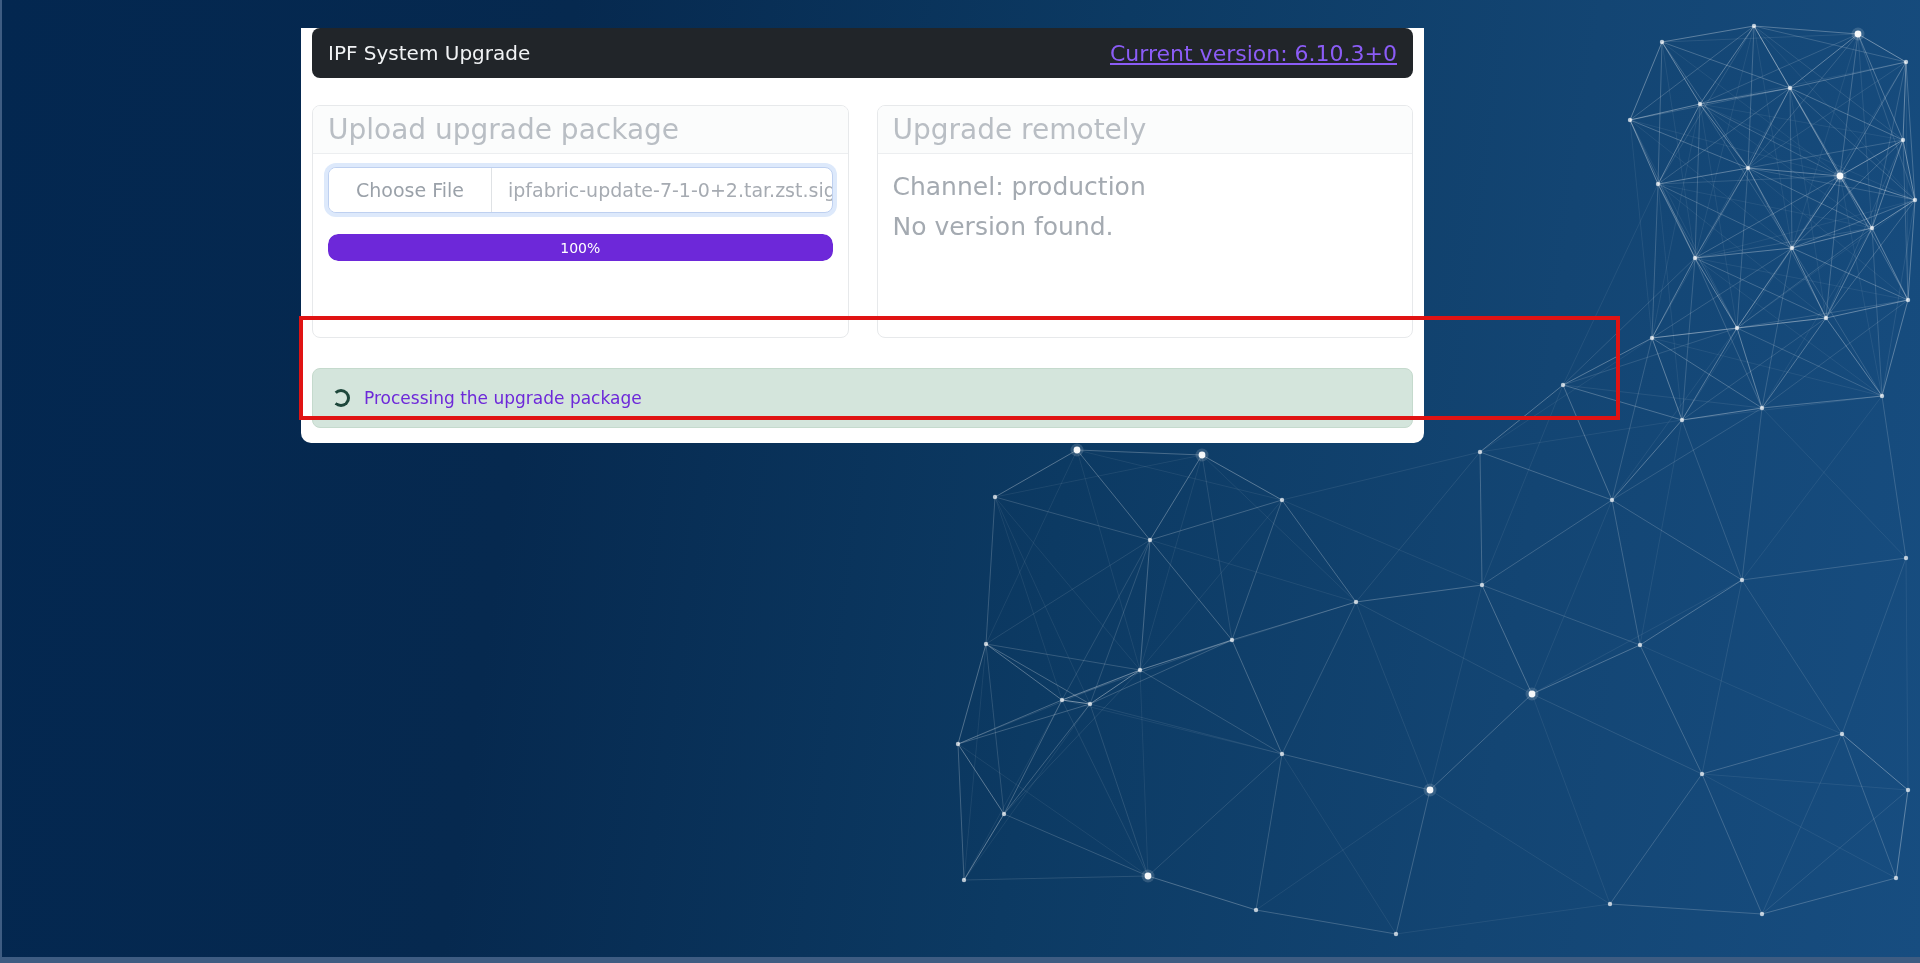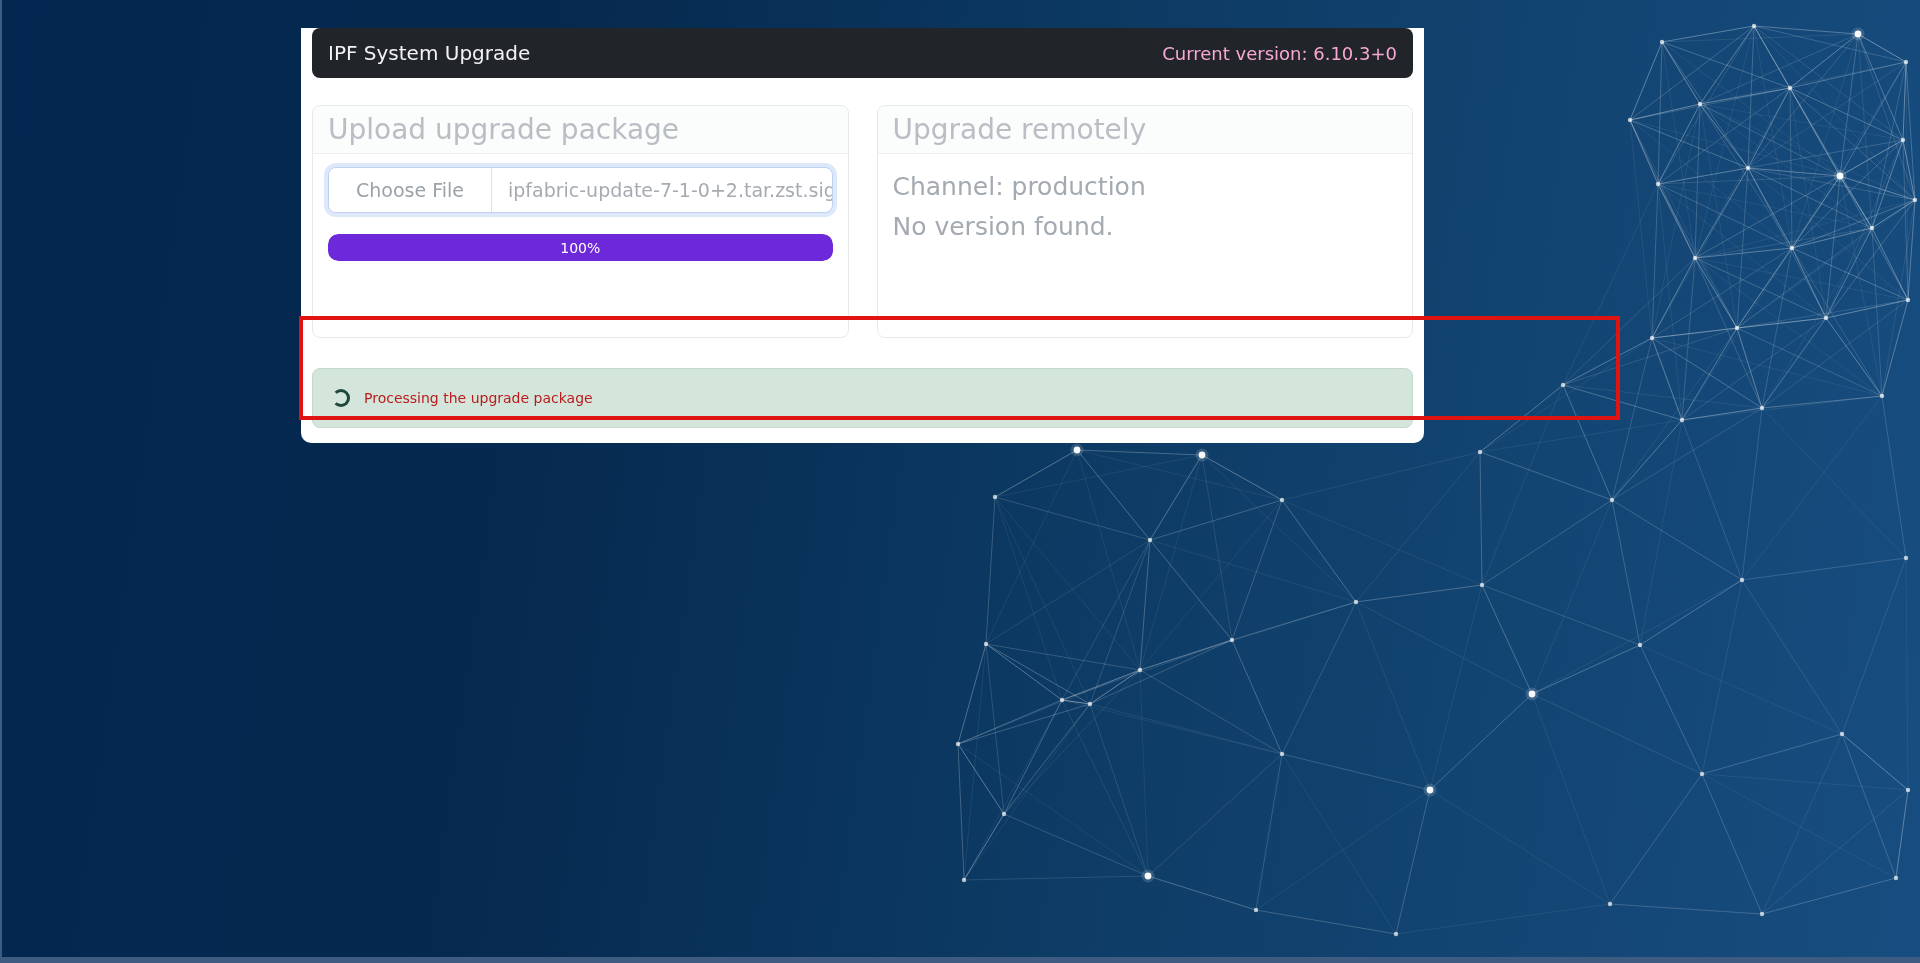--- a/index.html
+++ b/index.html
@@ -22,21 +22,21 @@
     position:absolute; left:301px; top:0; width:1123px; height:415px;
     background:#ffffff; border-radius:0 0 10px 10px; padding:0 11px; z-index:1;margin-top:28px;
   }
 
   .app-header {
     height:50px; background:#212529; border-radius:8px;
     display:flex; align-items:center; justify-content:space-between;
     padding:0 16px;
   }
   .app-title { color:#f1f3f5; font-size:20px; }
-  .app-version { color:#f9a8d4; font-size:18px; }
+  .app-version { color:#8b5cf6; font-size:22px;text-decoration:underline; }
 
   .cards-row { display:flex; gap:28px; margin-top:27px; }
   .card {
     flex:1; height:233px; background:#fff;
     border:1px solid #e7e9eb; border-radius:8px; overflow:hidden;
   }
   .card-header {
     background:#fbfcfc; border-bottom:1px solid #eceef0;
     padding:7px 15px; font-size:28px; line-height:33px; color:#b9bec4; font-weight:400;
   }
@@ -77,21 +77,21 @@
     height:60px; background:#d4e5dc; border:1px solid #c5dacd; border-radius:8px;
     display:flex; align-items:center; padding:0 19px; gap:14px;
   }
   .spinner {
     width:18px; height:18px; border-radius:50%;
     border:3px solid #1e473b; border-left-color:transparent;
     animation: spin 0.9s linear infinite;
     flex:0 0 auto;
   }
   @keyframes spin { to { transform: rotate(360deg); } }
-  .alert-text { font-size:14px; color:#b91c1c; }
+  .alert-text { font-size:17px; color:#6d28d9; }
 
   
   .annotation-box {
     position:absolute; left:299px; top:316px; width:1321px; height:104px;
     border:4px solid #e01313; z-index:5; pointer-events:none;
   }
 </style>
 </head>
 <body>
 

